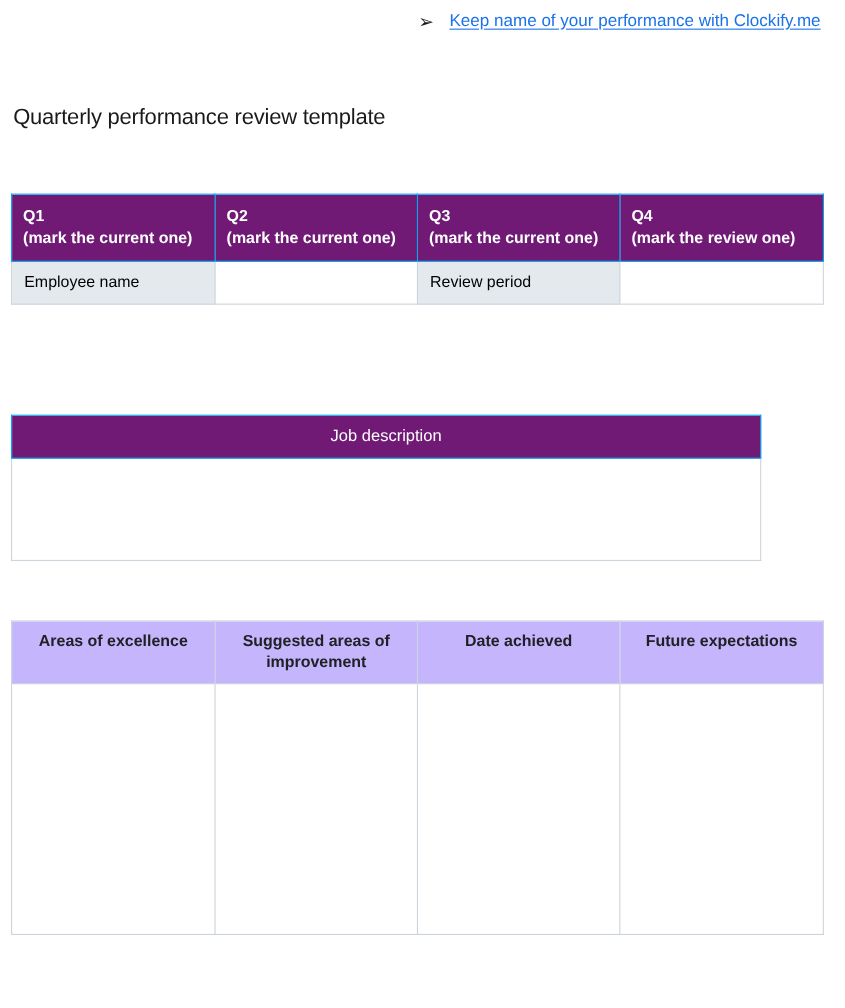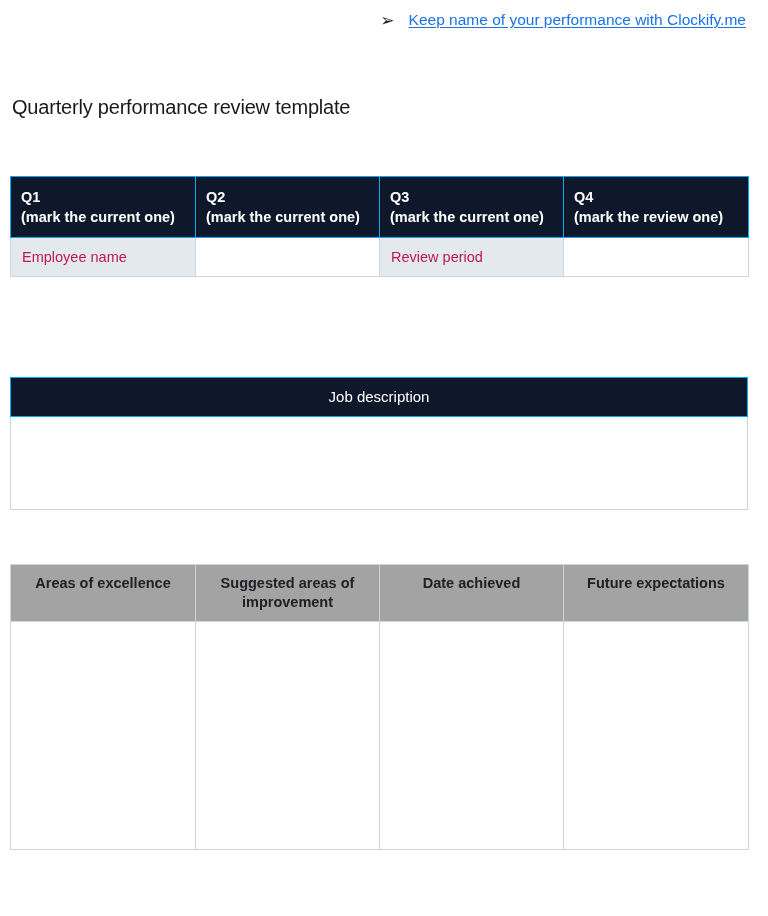--- a/index.html
+++ b/index.html
@@ -51,69 +51,69 @@
     color: #1a1a1a;
     position: absolute;
     top: 96px;
     left: 0;
   }
 
   
   .tbl {
     position: absolute;
     left: 10px;
-    width: 738px;
+    width: 682px;
     border-collapse: collapse;
     table-layout: fixed;
     box-sizing: border-box;
   }
   .tbl td, .tbl th {
     border: 1px solid #ccd4dd;
     padding: 0;
     vertical-align: top;
     box-sizing: border-box;
   }
 
   
   .hdr-cell {
-    background: #0f172a;
+    background: #701a75;
     color: #ffffff;
     border-color: #03a9f4 !important;
     font-size: 14.5px;
     font-weight: 700;
     line-height: 20px;
     padding: 10px 0 10px 10px !important;
     text-align: left;
     white-space: pre-line;
   }
   .hdr-center {
     text-align: center;
     font-weight: 400;
     font-size: 15px;
     padding: 9px 6px !important;
   }
 
   
   .label-cell {
     background: #e4e9ee;
     font-size: 14.5px;
-    color: #be185d;
+    color: #000000;
     padding: 11px 0 11px 11px !important;
     vertical-align: middle;
   }
   .value-cell {
     background: #ffffff;
   }
   .blank-cell {
     background: #ffffff;
   }
 
   
   .subhdr-cell {
-    background: #a3a3a3;
+    background: #c4b5fd;
     font-size: 14.5px;
     color: #202124;
     text-align: center;
     vertical-align: middle;
     padding: 9px 8px !important;
     line-height: 19px;
   }
 
   
   #quarters-table { top: 176px; }

